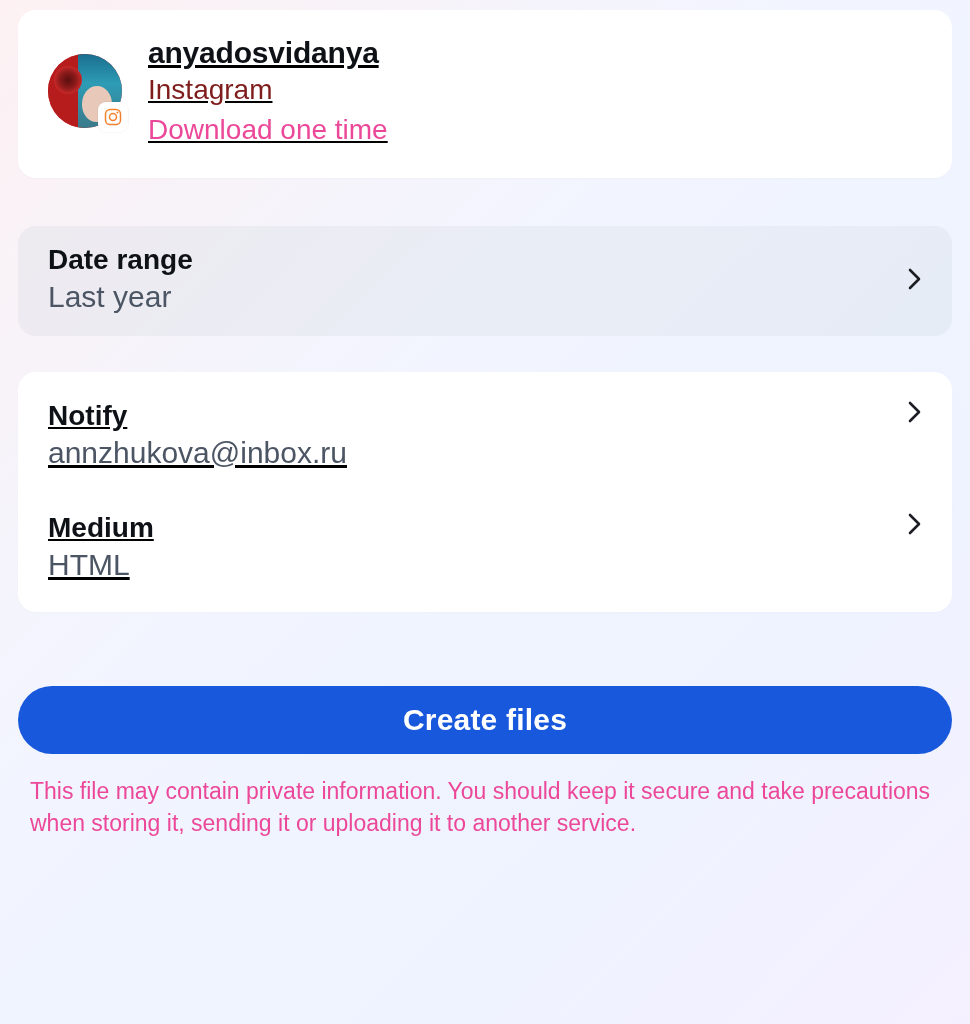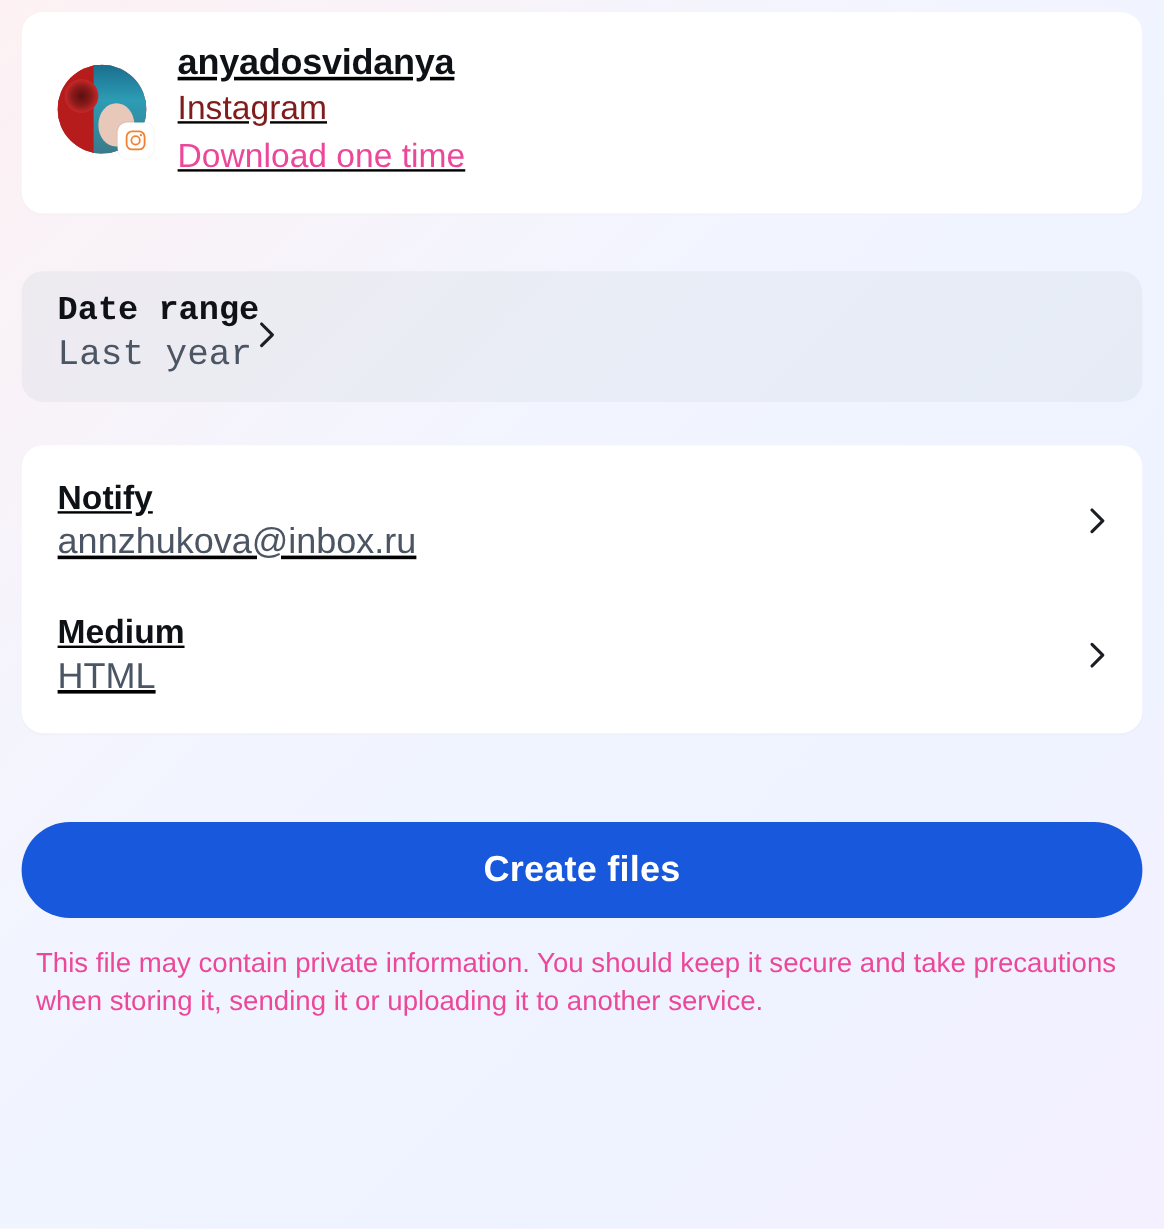--- a/index.html
+++ b/index.html
@@ -108,23 +108,22 @@
 
   .spacer-1 { height: 48px; }
 
   .date-block {
     margin: 0 18px;
     padding: 18px 30px 22px 30px;
     border-radius: 18px;
     background: rgba(210,214,222,0.28);
     display: flex;
     align-items: center;
-    justify-content: flex-start;
+    justify-content: space-between;
     cursor: pointer;
-    font-family: Liberation Mono, monospace;
   }
   .row-text { display: flex; flex-direction: column; gap: 4px; }
   .row-title {
     font-size: 28px;
     font-weight: 700;
     color: #0e1116;
   }
   .row-sub {
     font-size: 30px;
     color: #4b5563;
@@ -140,30 +139,29 @@
   .chevron svg { display: block; }
 
   .spacer-2 { height: 36px; }
 
   .list-card {
     padding: 8px 0;
   }
   .list-row {
     padding: 20px 30px 22px 30px;
     display: flex;
-    align-items: center;
     justify-content: space-between;
     cursor: pointer;
   }
 
   .spacer-3 { height: 74px; }
 
   .create-btn {
     margin: 0 18px;
-    height: 80px;
+    height: 68px;
     background: #1858dc;
     border-radius: 40px;
     border: none;
     color: #fff;
     font-size: 30px;
     font-weight: 600;
     display: flex;
     align-items: center;
     justify-content: center;
     cursor: pointer;

